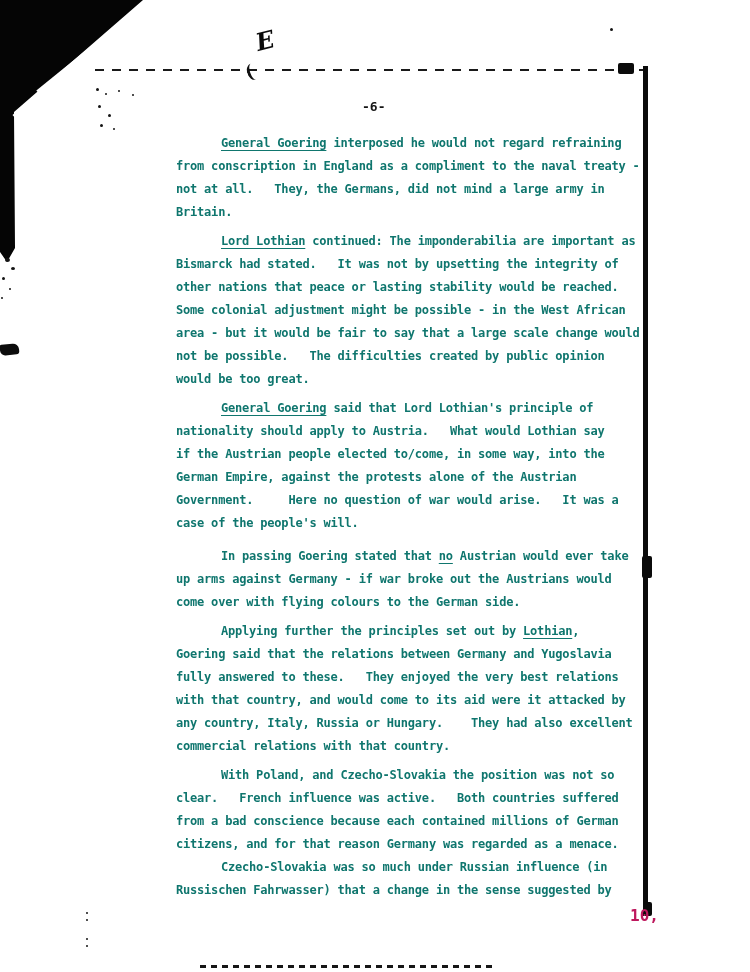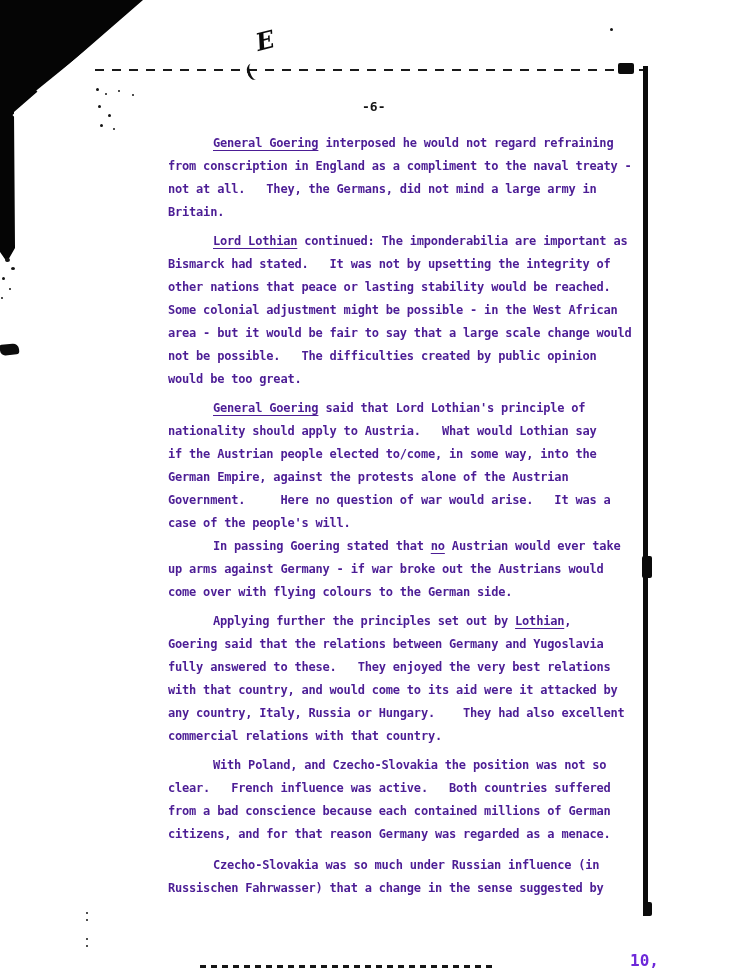--- a/index.html
+++ b/index.html
@@ -7,31 +7,31 @@
   body {
     position:relative;
     background:#ffffff;
     overflow:hidden;
     font-family:"DejaVu Sans Mono", monospace;
   }
 
   
   .doc {
     position:absolute;
-    left:168px; top:132px;
+    left:176px; top:132px;
     width:505px;
     font:bold 12px "DejaVu Sans Mono", monospace;
     letter-spacing:-0.2px;
-    color:#4c1d95;
+    color:#0f766e;
     white-space:pre;
   }
   .paragraph { margin-top:6px; }
   .paragraph:first-child { margin-top:0; }
-  .paragraph:nth-child(4) { margin-top:0; }
-  .paragraph:nth-child(7) { margin-top:8px; }
+  .paragraph:nth-child(4) { margin-top:10px; }
+  .paragraph:nth-child(7) { margin-top:0; }
   .line { line-height:23px; height:23px; }
   .line.indent { padding-left:45px; }
   .u { text-decoration:underline; text-underline-offset:3px; }
 
   .page-number {
     position:absolute; left:362px; top:99px;
     font:bold 13px "DejaVu Sans Mono", monospace;
     color:#141414;
   }
 
@@ -85,23 +85,23 @@
     border-left:3px solid #111;
     border-radius:50% 0 0 50%;
     transform:rotate(-18deg);
   }
   .bottom-rule {
     position:absolute; left:200px; top:965px;
     width:296px; height:3px;
     background:repeating-linear-gradient(90deg,#161616 0 6px,transparent 6px 11px);
   }
   .corner-stamp {
-    position:absolute; left:630px; top:951px;
+    position:absolute; left:630px; top:906px;
     font:bold 16px "DejaVu Sans Mono", monospace;
-    color:#6d28d9;
+    color:#be185d;
   }
   .speck {
     position:absolute; background:#141414; border-radius:50%;
     width:3px; height:3px;
   }
 </style>
 </head>
 <body>
 
 <div class="torn-corner"></div>

